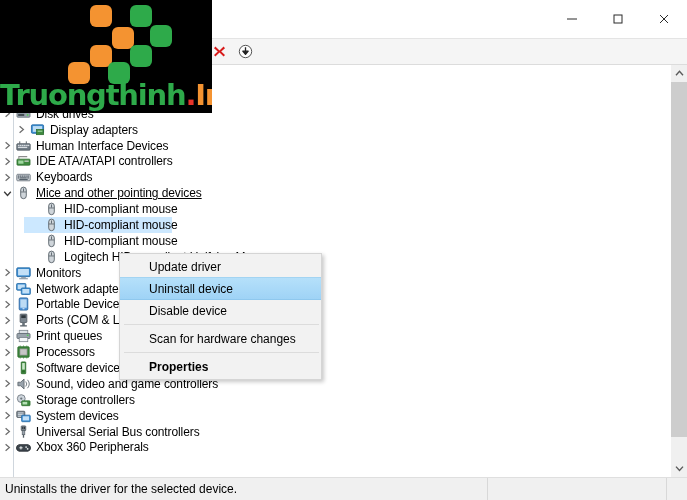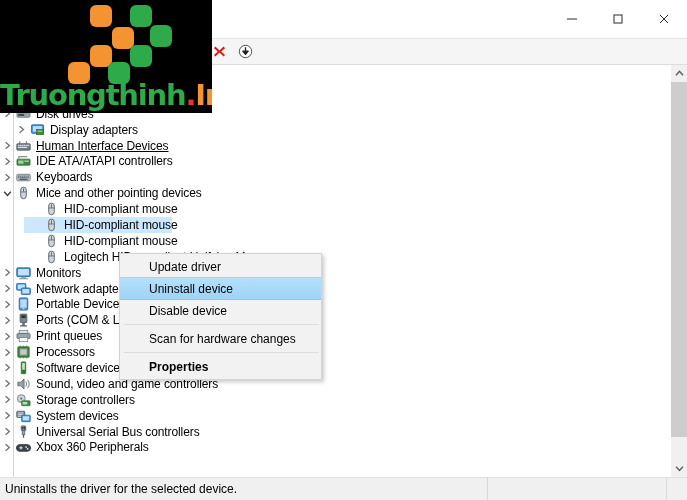--- a/index.html
+++ b/index.html
@@ -236,21 +236,21 @@
           <span class="ico">
             <svg width="15" height="14" viewBox="0 0 16 15">
               <rect x="1.5" y="2" width="13" height="9" rx="1" fill="#3c8fd4" stroke="#2a6ea8" stroke-width="1"></rect>
               <rect x="3" y="3.3" width="10" height="6.2" fill="#bcdcf5"></rect>
               <rect x="7" y="7" width="7.5" height="5.5" fill="#3f8a3f" stroke="#2b6b2b" stroke-width="0.8"></rect>
               <rect x="8.2" y="8.2" width="5" height="1.2" fill="#9fd89f"></rect>
             </svg>
           </span>
           <span class="lbl">Display adapters</span>
         </div>
-        <div class="row" style="z-index: 1; text-decoration: underline;">
+        <div class="row" style="z-index: 1;">
           <span class="chev">
             <svg width="9" height="9" viewBox="0 0 9 9">
               <path d="M2.6,1.2 L6.4,4.5 L2.6,7.8" fill="none" stroke="#6d6d6d" stroke-width="1.25"></path>
             </svg>
           </span>
           <span class="ico">
             <svg width="15" height="14" viewBox="0 0 16 15">
               <rect x="0.8" y="5" width="14.4" height="7" rx="1" fill="#6f7a84" stroke="#4d565e" stroke-width="0.8"></rect>
               <g fill="#d8dde1">
                 <rect x="2" y="6.2" width="1.6" height="1.4"></rect>
@@ -300,21 +300,21 @@
                 <rect x="12" y="5.9" width="1.8" height="1.3"></rect>
                 <rect x="2" y="7.8" width="1.5" height="1.3"></rect>
                 <rect x="4" y="7.8" width="7.5" height="1.3"></rect>
                 <rect x="12" y="7.8" width="1.8" height="1.3"></rect>
                 <rect x="3.5" y="9.6" width="9" height="1.2"></rect>
               </g>
             </svg>
           </span>
           <span class="lbl">Keyboards</span>
         </div>
-        <div class="row" style="z-index: 1;">
+        <div class="row" style="z-index: 1; text-decoration: underline;">
           <span class="chev">
             <svg width="9" height="9" viewBox="0 0 9 9">
               <path d="M1.2,2.8 L4.5,6.4 L7.8,2.8" fill="none" stroke="#3a3a3a" stroke-width="1.35"></path>
             </svg>
           </span>
           <span class="ico">
             <svg width="15" height="14" viewBox="0 0 16 15">
               <rect x="5" y="1.2" width="6" height="12.4" rx="3" fill="#cfd5da" stroke="#5d666e" stroke-width="1"></rect>
               <line x1="8" y1="2.6" x2="8" y2="6" stroke="#5d666e" stroke-width="1"></line>
               <path d="M5,6.4 L11,6.4" stroke="#5d666e" stroke-width="0.9"></path>

